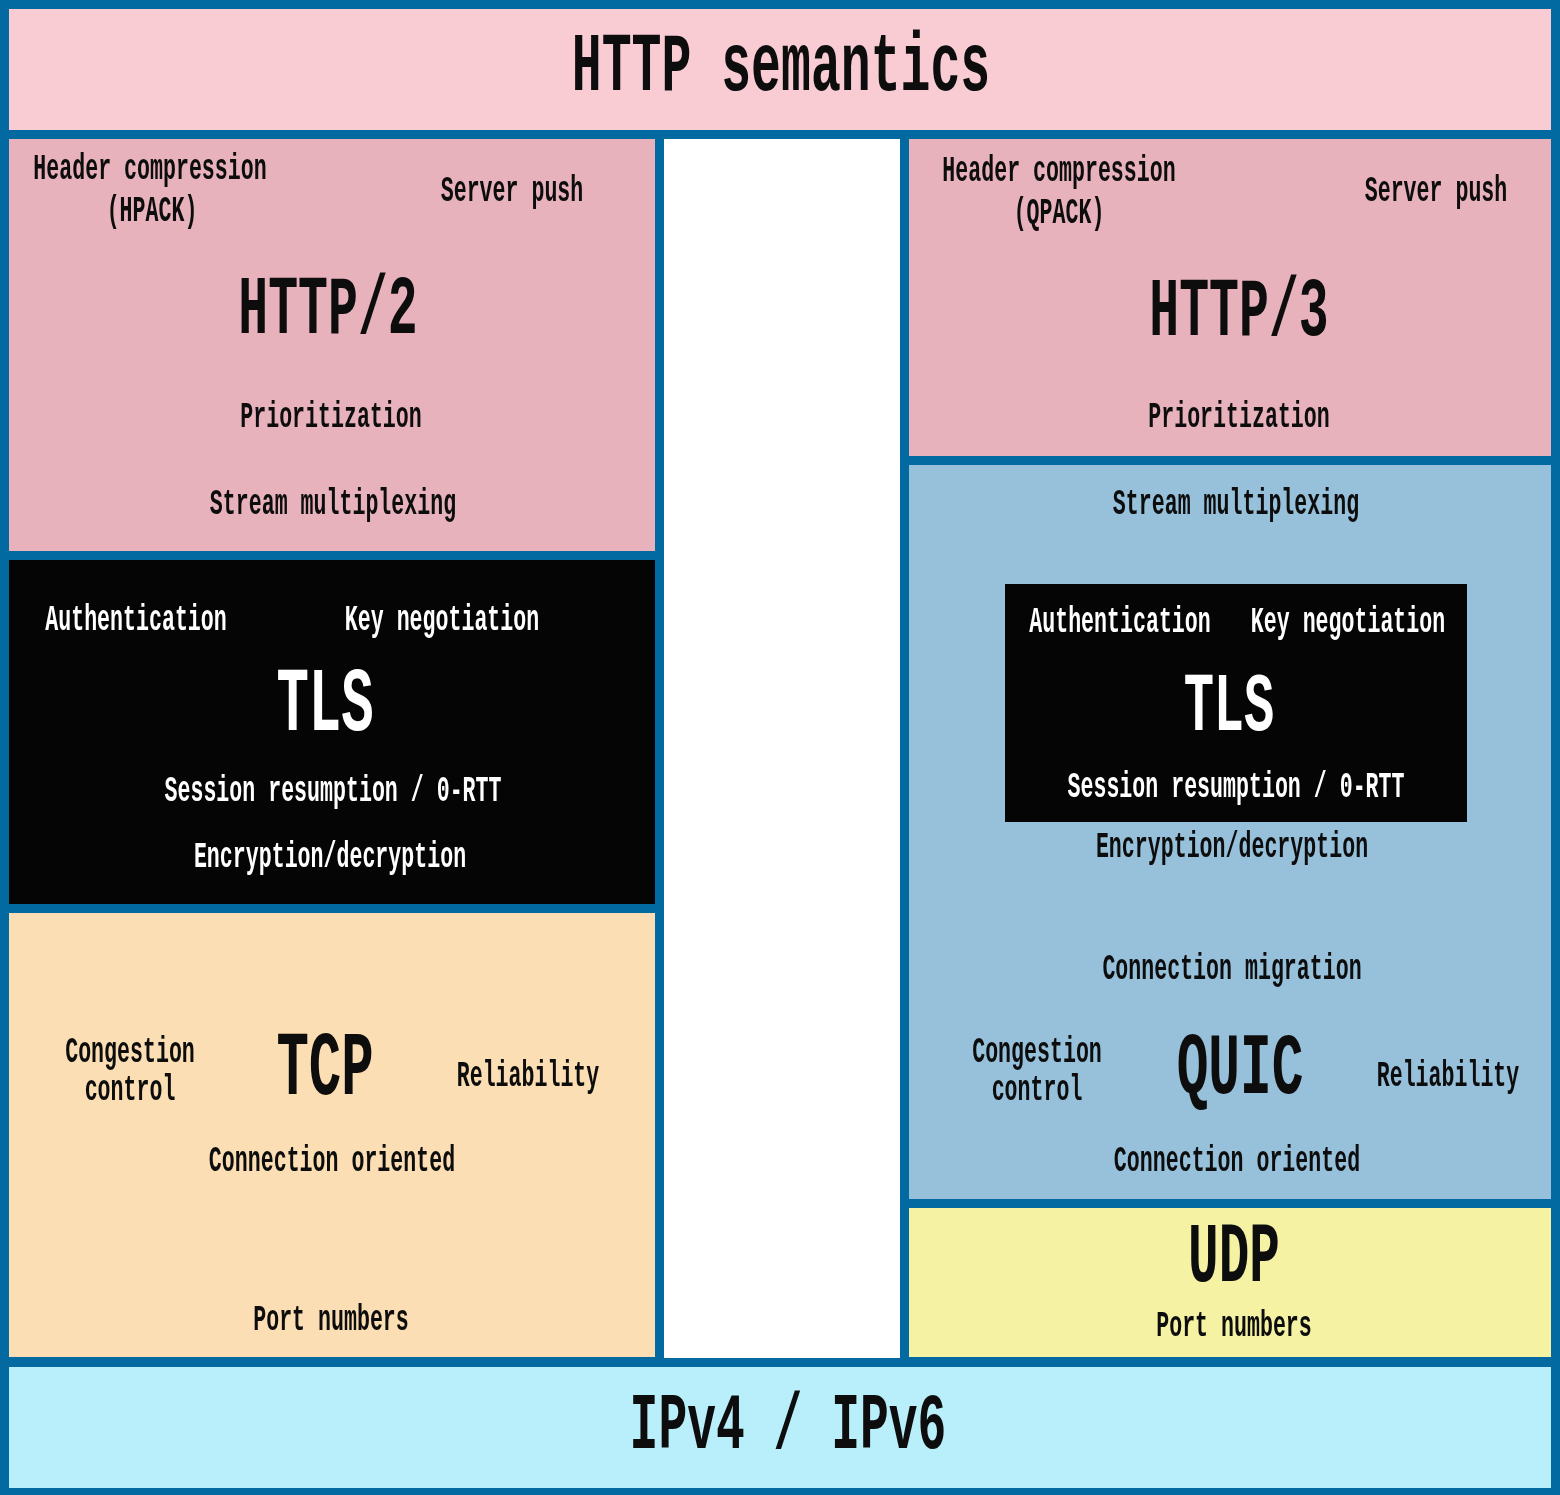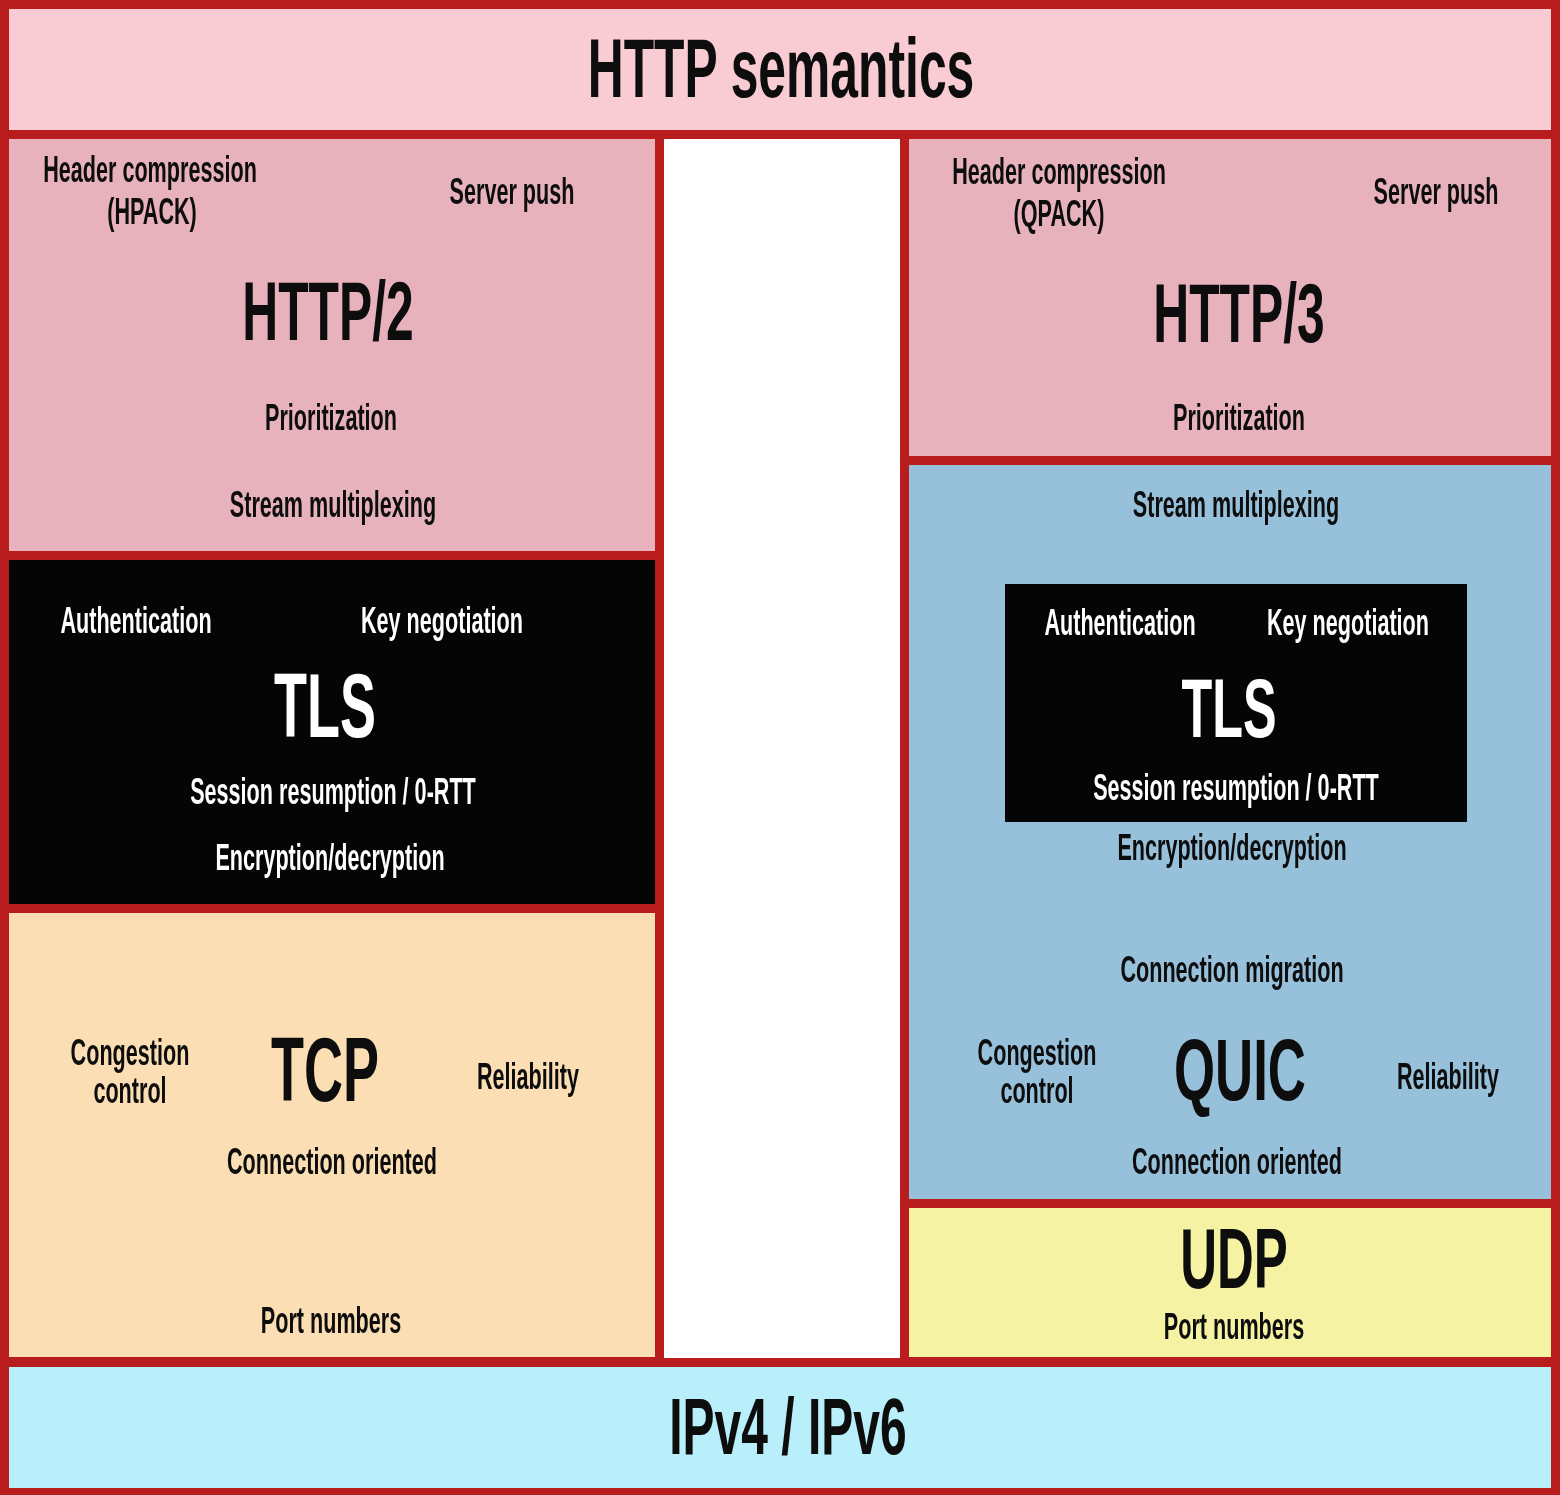--- a/index.html
+++ b/index.html
@@ -1,21 +1,21 @@
 <!DOCTYPE html>
 <html><head>
 <meta charset="utf-8">
 <style>
   html, body { margin: 0; padding: 0; background: #ffffff; }
   .canvas {
     position: relative;
     width: 1560px;
     height: 1495px;
-    background: #b91c1c;            
-    font-family: Liberation Sans, sans-serif;
+    background: #0369a1;            
+    font-family: Liberation Mono, monospace;
     overflow: hidden;
   }
   .box { position: absolute; }
   .bg-banner-pink { background: #f9ccd4; }
   .bg-box-pink    { background: #e7b2bc; }
   .bg-black       { background: #050505; }
   .bg-orange      { background: #fbdeb3; }
   .bg-blue        { background: #97c0db; }
   .bg-yellow      { background: #f5f2a4; }
   .bg-cyan        { background: #b8effb; }

